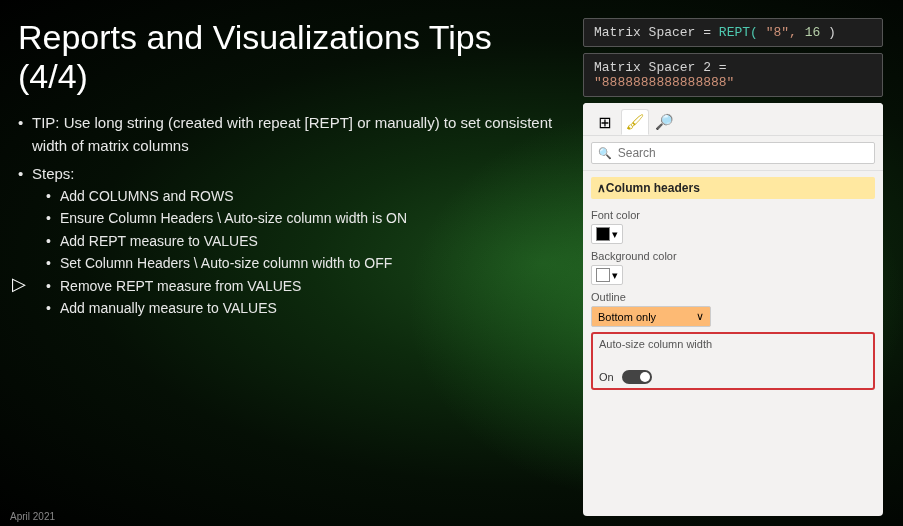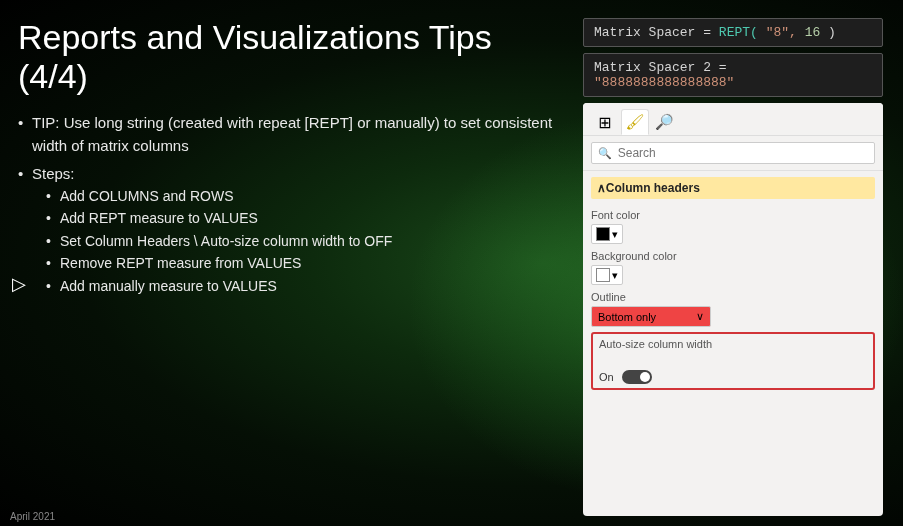--- a/index.html
+++ b/index.html
@@ -235,21 +235,21 @@
     .color-swatch {
       width: 14px;
       height: 14px;
       border: 1px solid #888;
     }
 
     .pbi-dropdown {
       border: 1px solid #ccc;
       border-radius: 2px;
       padding: 3px 6px;
-      background: #ef4444;
+      background: #fdba74;
       font-size: 11px;
       display: flex;
       align-items: center;
       justify-content: space-between;
       cursor: pointer;
       width: 120px;
     }
 
     .pbi-autosize {
       border: 2px solid #d13438;
@@ -328,20 +328,21 @@
     <h1 class="title">Reports and Visualizations Tips (4/4)</h1>
 
     <ul class="bullet-list">
       <li>
         <span>TIP: Use long string (created with repeat [REPT] or manually) to set consistent width of matrix columns</span>
       </li>
       <li>
         <span>Steps:</span>
         <ul class="sub-list">
           <li><span>Add COLUMNS and ROWS</span></li>
+          <li><span>Ensure Column Headers \ Auto-size column width is ON</span></li>
           <li><span>Add REPT measure to VALUES</span></li>
           <li><span>Set Column Headers \ Auto-size column width to OFF</span></li>
           <li><span>Remove REPT measure from VALUES</span></li>
           <li><span>Add manually measure to VALUES</span></li>
         </ul>
       </li>
     </ul>
   </div>
 
   <div class="right-panel">

